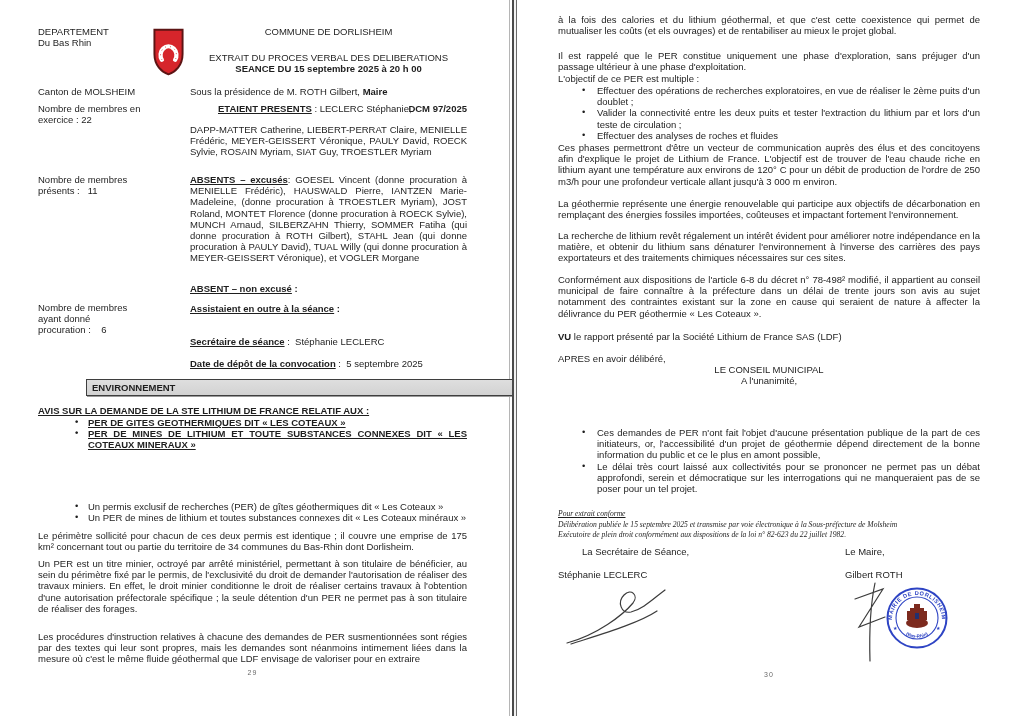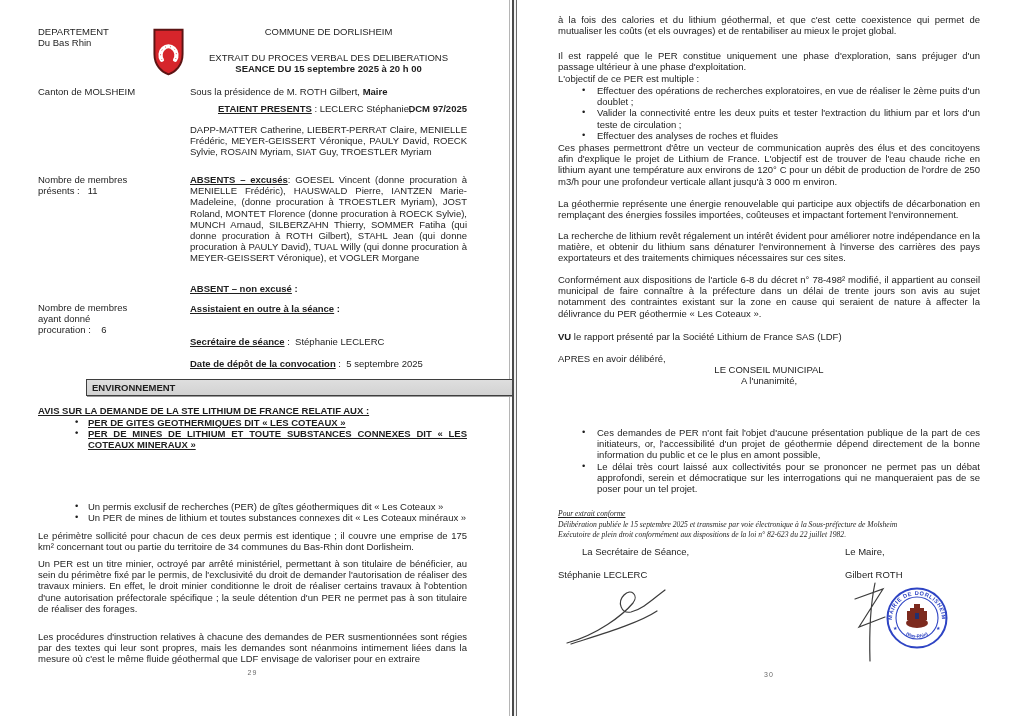--- a/index.html
+++ b/index.html
@@ -42,20 +42,22 @@
 </head>
 <body>
 
 <div id="scan">
 
   <div class="abs page-left">
 
     <div class="abs t pre" style="left:38px; top:26px; width:140px;">DEPARTEMENT
 Du Bas Rhin</div>
     <div class="abs t" style="left:38px; top:86px; width:150px;">Canton de MOLSHEIM</div>
+    <div class="abs t pre" style="left:38px; top:103px; width:150px;">Nombre de membres en
+exercice : 22</div>
     <div class="abs t pre" style="left:38px; top:174px; width:150px;">Nombre de membres
 présents :&nbsp;&nbsp;&nbsp;11</div>
     <div class="abs t pre" style="left:38px; top:302px; width:150px;">Nombre de membres
 ayant donné
 procuration :&nbsp;&nbsp;&nbsp;&nbsp;6</div>
 
     <div class="abs" style="left:152px; top:27px;">
       <svg width="33" height="50" viewBox="0 0 34 50">
         <path d="M2.5,2 H31.5 V27 C31.5,39 24,45.5 17,48 C10,45.5 2.5,39 2.5,27 Z" fill="#d6252b" stroke="#5d1414" stroke-width="2"></path>
         <path d="M10.2,33 A8.2,8.8 0 1 1 23.8,33" fill="none" stroke="#ffffff" stroke-width="4.4" stroke-linecap="round"></path>

